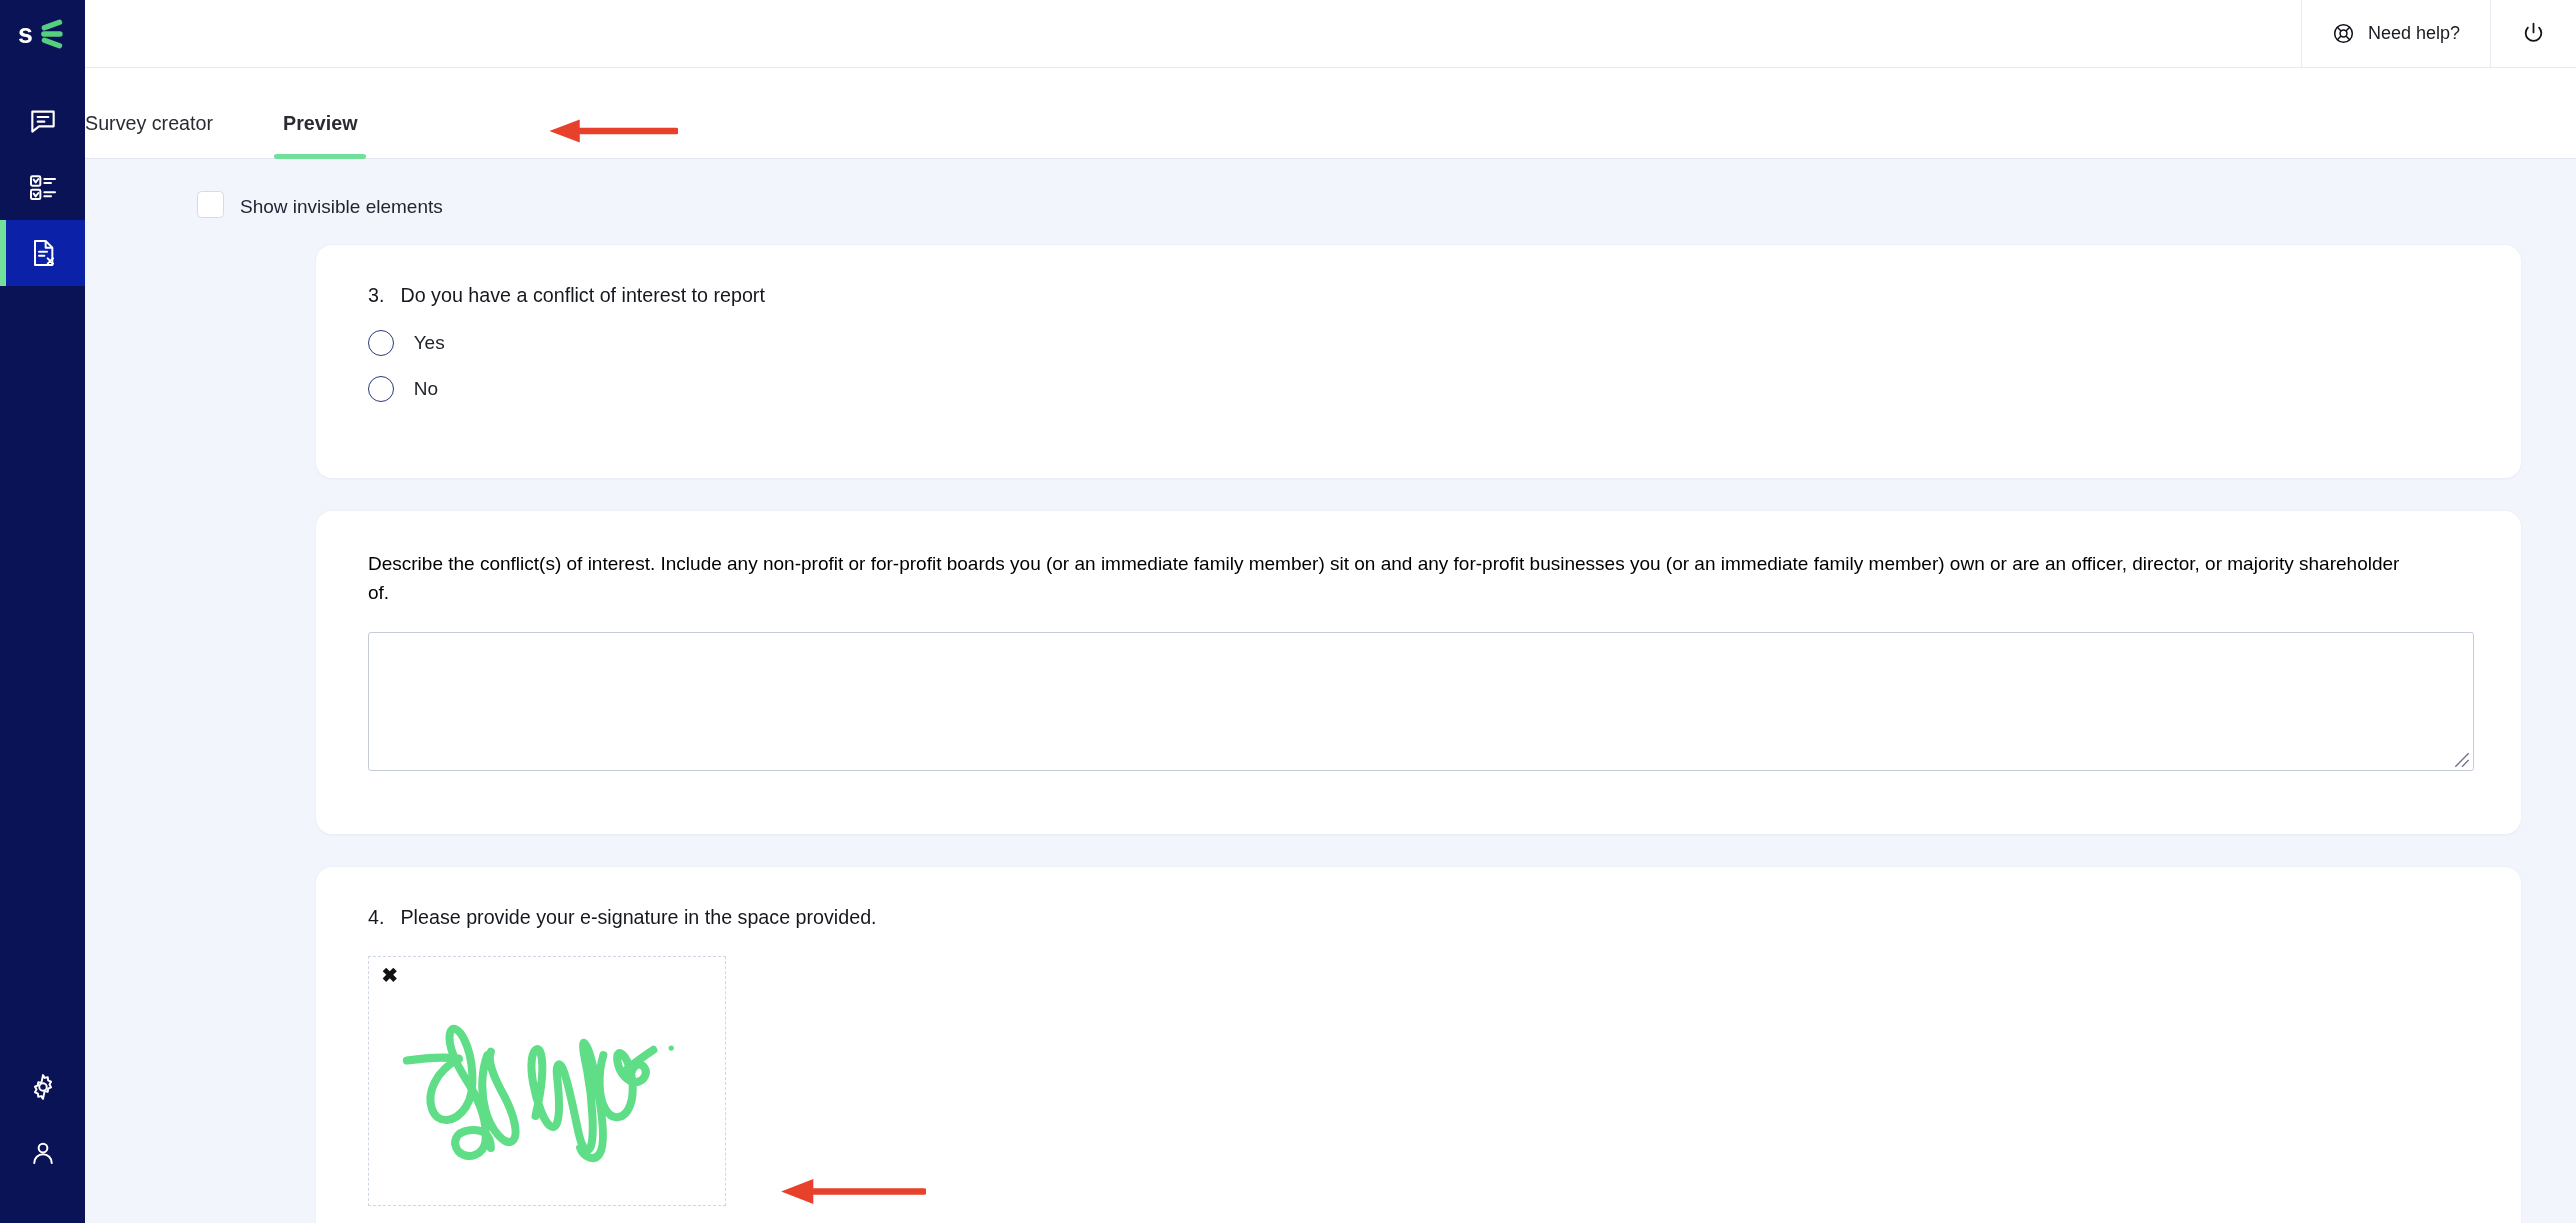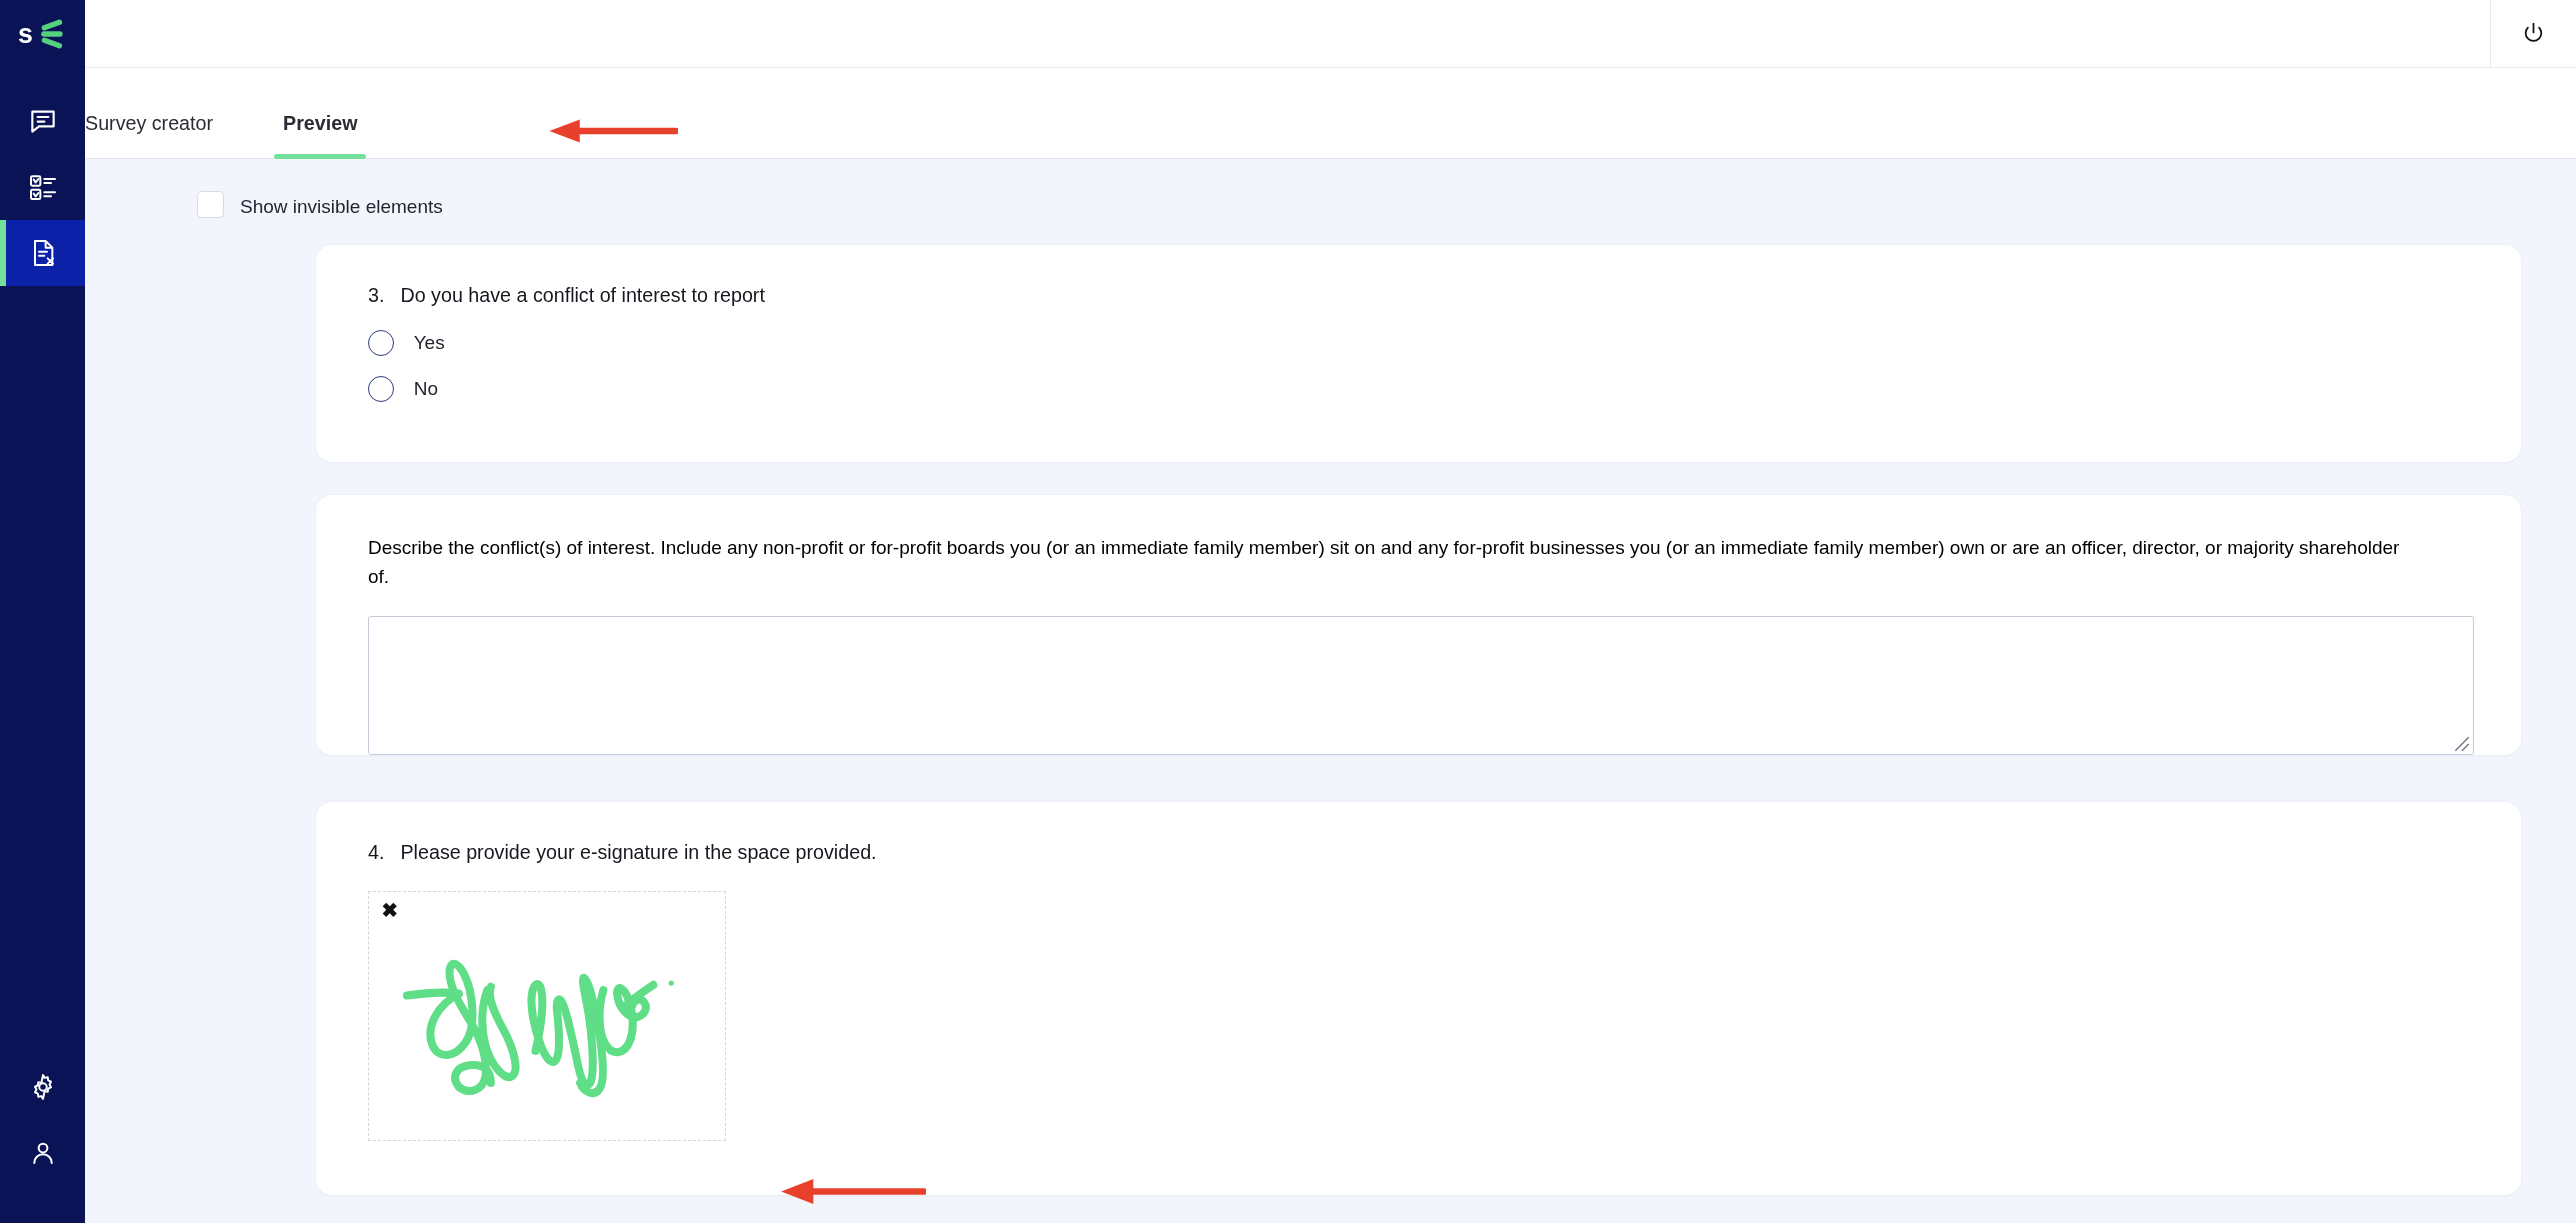--- a/index.html
+++ b/index.html
@@ -98,21 +98,21 @@
   }
   .invisible-label { font-size: 19px; color: #1F2430; }
 
   .cards { padding: 0 0 0 231px; }
   .card {
     background: #ffffff;
     border-radius: 16px;
     width: 2205px;
     box-shadow: 0 0.9px 2.7px rgba(20,30,70,0.05);
     margin-bottom: 33px;
-    padding: 39px 0 0 0;
+    padding: 39px 0 16px 0;
   }
   .card-inner { padding: 0 52px 0 52px; }
 
   .q-title { font-size: 19.7px; color: #16181F; margin-bottom: 0; }
   .q-title .qnum { display: inline-block; min-width: 27px; }
   .q-desc { font-size: 18px; color: #9AA0AE; margin-top: 19.7px; }
 
   .radio-list { margin-top: 23px; padding-bottom: 41px; }
   .radio-row { display: flex; align-items: center; gap: 19.7px; margin-bottom: 19.7px; cursor: pointer; }
   .radio-circle {
@@ -210,20 +210,31 @@
           <path d="M5 20a7 7 0 0 1 14 0" stroke-linecap="round"></path>
         </svg>
       </div>
     </div>
   </div>
 
   <div class="main">
 
     <div class="topbar">
       <div class="topbar-spacer"></div>
+      <div class="help-btn">
+        <svg width="23" height="23" viewBox="0 0 24 24" fill="none" stroke="#111318" stroke-width="1.6">
+          <circle cx="12" cy="12" r="9.2"></circle>
+          <circle cx="12" cy="12" r="3.6"></circle>
+          <line x1="5.3" y1="5.3" x2="9.4" y2="9.4"></line>
+          <line x1="14.6" y1="14.6" x2="18.7" y2="18.7"></line>
+          <line x1="18.7" y1="5.3" x2="14.6" y2="9.4"></line>
+          <line x1="9.4" y1="14.6" x2="5.3" y2="18.7"></line>
+        </svg>
+        <span>Need help?</span>
+      </div>
       <div class="power-btn">
         <svg width="25" height="25" viewBox="0 0 24 24" fill="none" stroke="#111318" stroke-width="1.7">
           <path d="M6.6 6.4a7.5 7.5 0 1 0 10.8 0" stroke-linecap="round"></path>
           <line x1="12" y1="2.6" x2="12" y2="11" stroke-linecap="round"></line>
         </svg>
       </div>
     </div>
 
     <div class="tabbar">
       <div class="tab">Survey creator</div>

